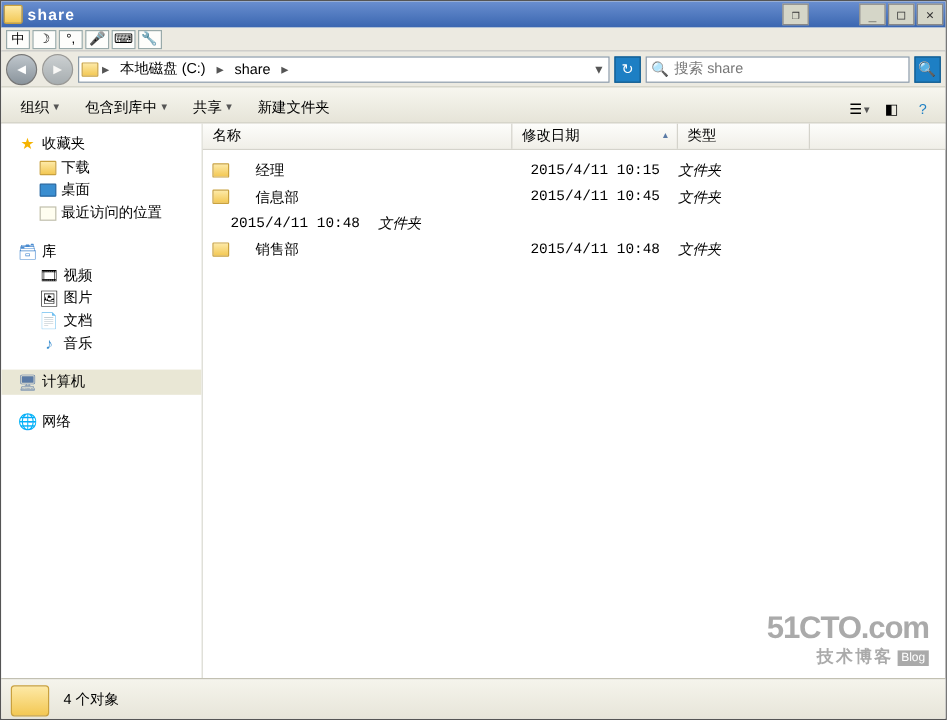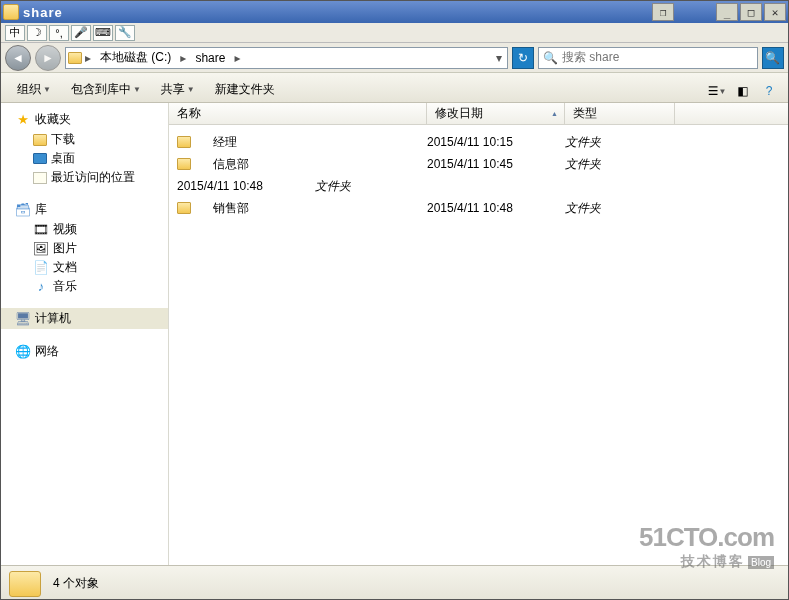--- a/index.html
+++ b/index.html
@@ -55,29 +55,29 @@
   
   .files { flex:1; display:flex; flex-direction:column; }
   .fhdr { height:22px; background:linear-gradient(#fdfdfb,#f0efe8); border-bottom:1px solid #d4d3cb; display:flex; }
   .fh-col { height:100%; border-right:1px solid #d4d3cb; padding:4px 8px; display:flex; align-items:center; position:relative; }
   .fh-col.sorted::after { content:'▲'; font-size:7px; color:#5a7aa5; position:absolute; right:6px; }
   
   
   .frows { flex:1; padding-top:6px; }
   .frow { display:flex; height:22px; align-items:center; padding-left:8px; }
   .fc-name { width:250px; display:flex; align-items:center; gap:22px; }
-  .fc-date { width:138px; font-family: Liberation Sans, sans-serif; font-size:12px; }
+  .fc-date { width:138px; font-family: Liberation Mono, monospace; font-size:12px;text-align:center; }
   .fc-type { width:110px;font-style:italic; }
   
   
   .statusbar { height:36px; background:linear-gradient(#f5f4ec,#e6e4d8); border-top:1px solid #c2c0b2; display:flex; align-items:center; padding:0 8px; gap:12px; }
   .status-ico { width:32px;height:26px;background:linear-gradient(#fde9a6,#f3c854);border:1px solid #c9a13e;border-radius:3px; }
   
   
-  .watermark { position:absolute; bottom:28px; right:14px; text-align:right; color:rgba(100,100,100,0.55); font-family: Arial; }
+  .watermark { position:absolute; bottom:42px; right:14px; text-align:right; color:rgba(100,100,100,0.55); font-family: Arial; }
   .wm1 { font-size:26px; font-weight:bold; letter-spacing: -1px; }
   .wm2 { font-size:14px; font-weight:bold; letter-spacing:2px; }
   .wm-blog { font-size:10px; background:rgba(100,100,100,0.55); color:#fff; padding:1px 3px; vertical-align:middle;}
 </style>
 </head>
 <body>
 
 <div class="titlebar">
   <span class="folder-ico"></span>
   <span class="titlebar-title">share</span>

